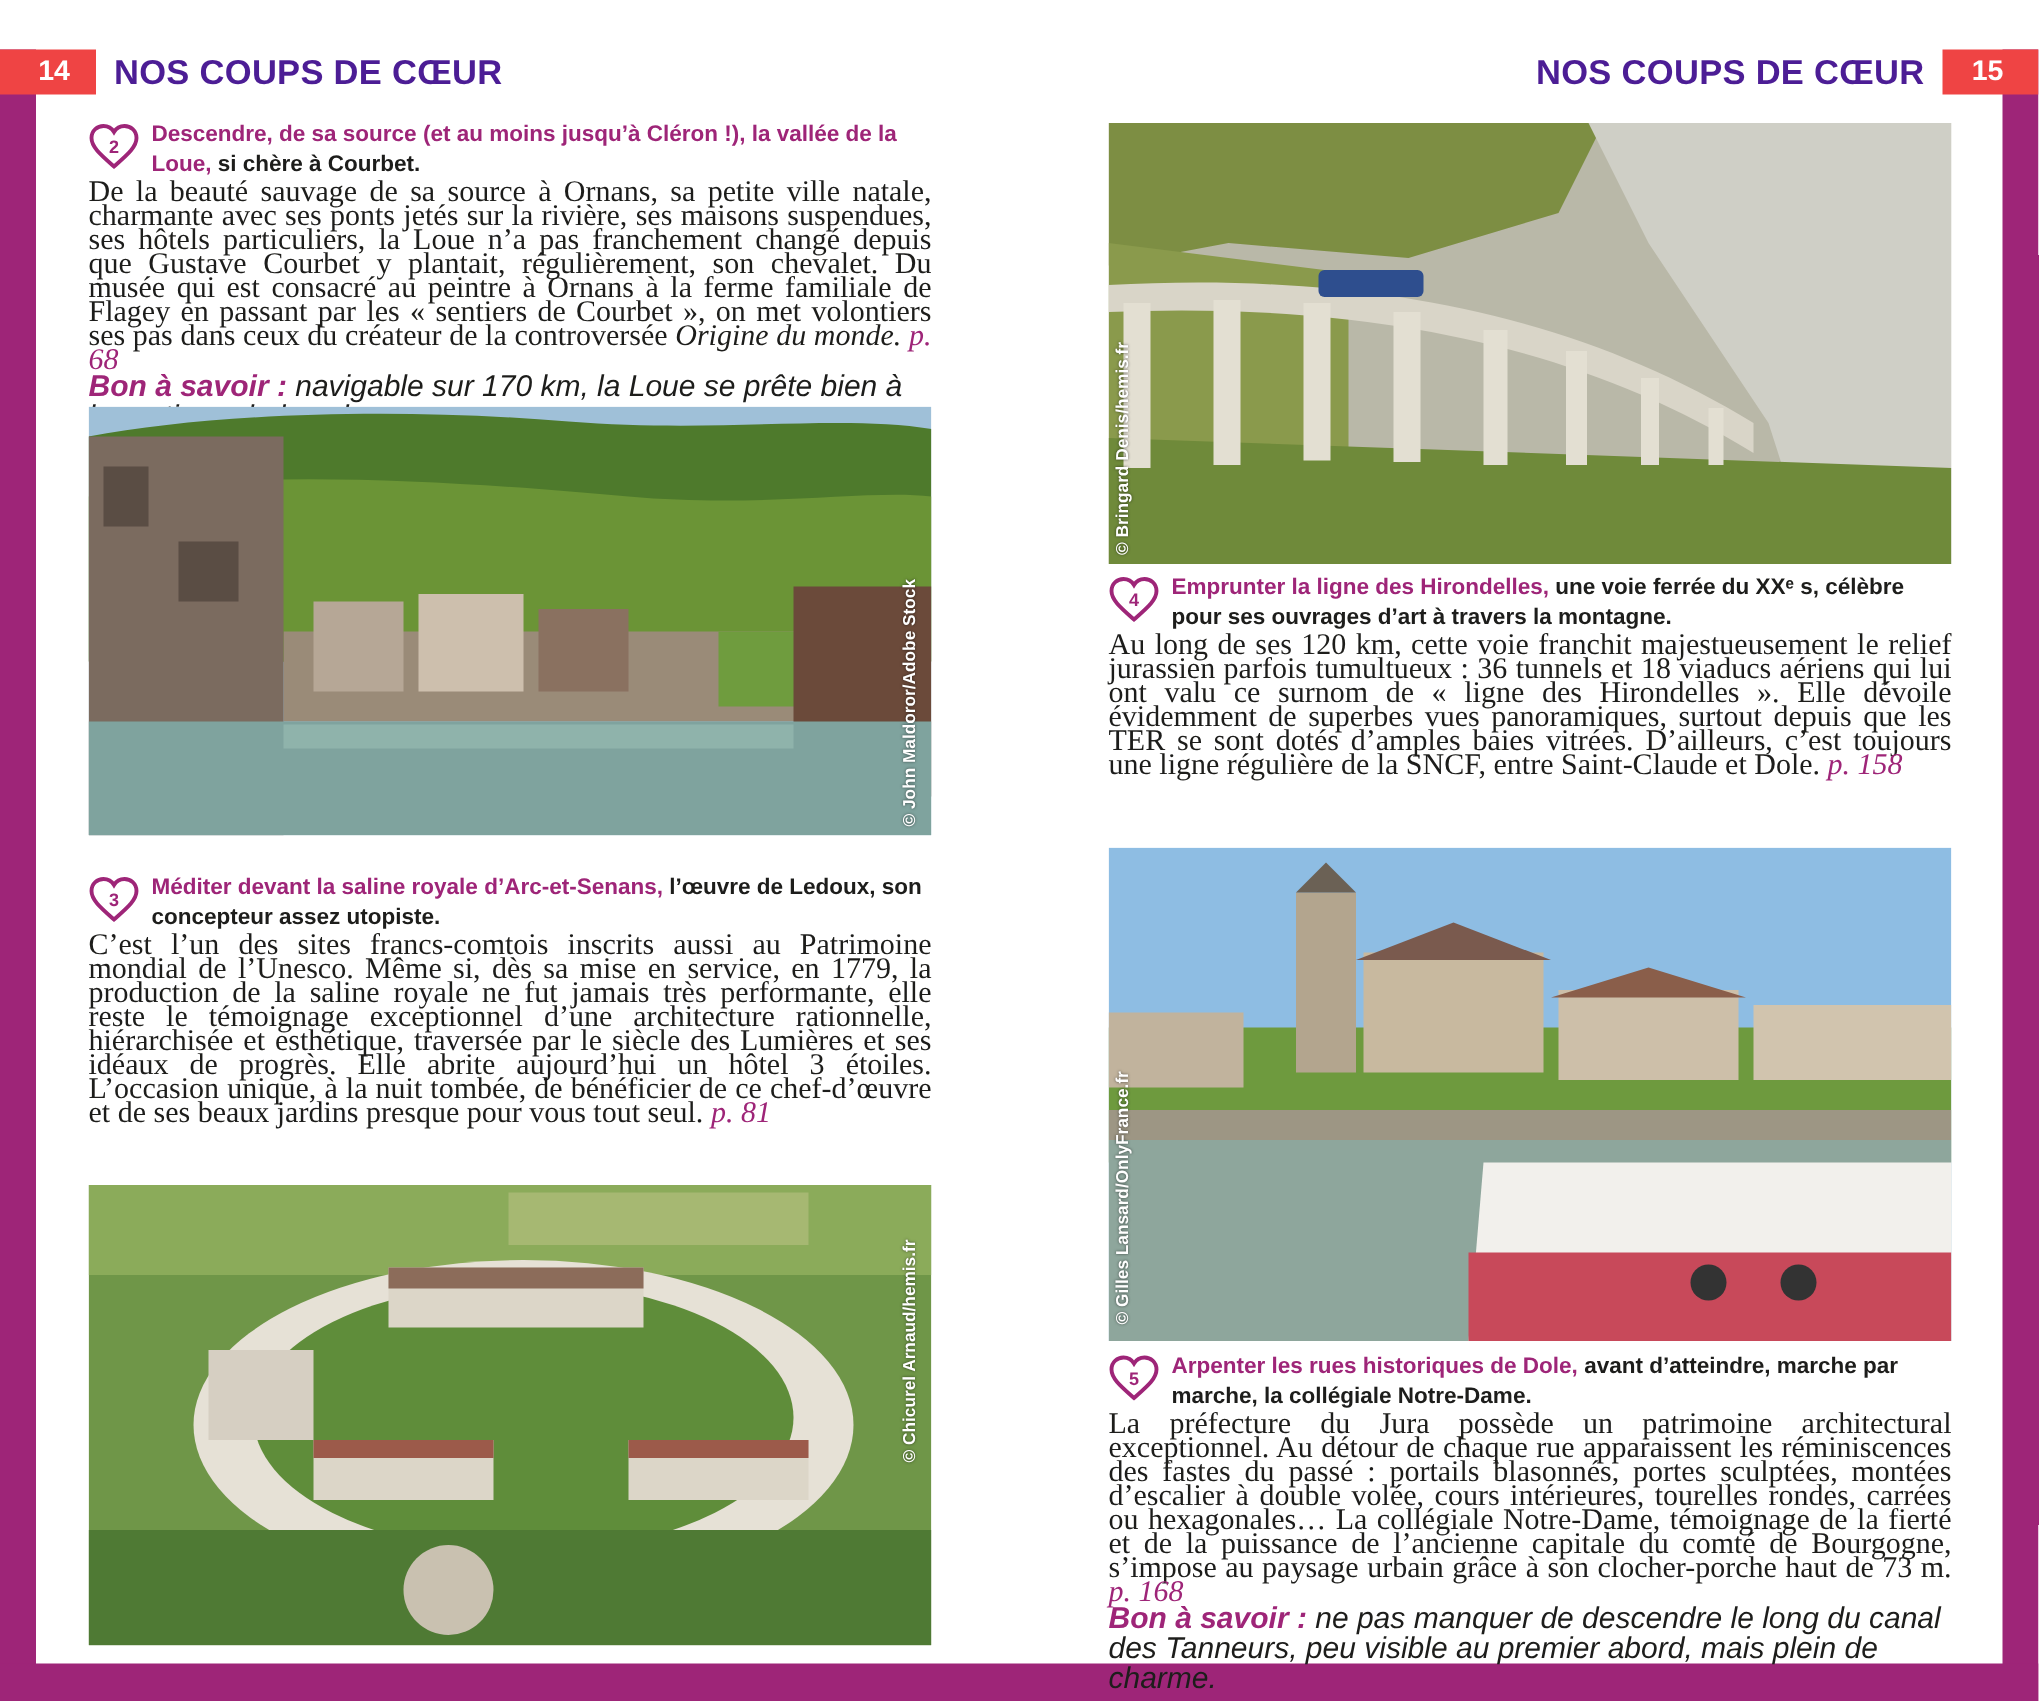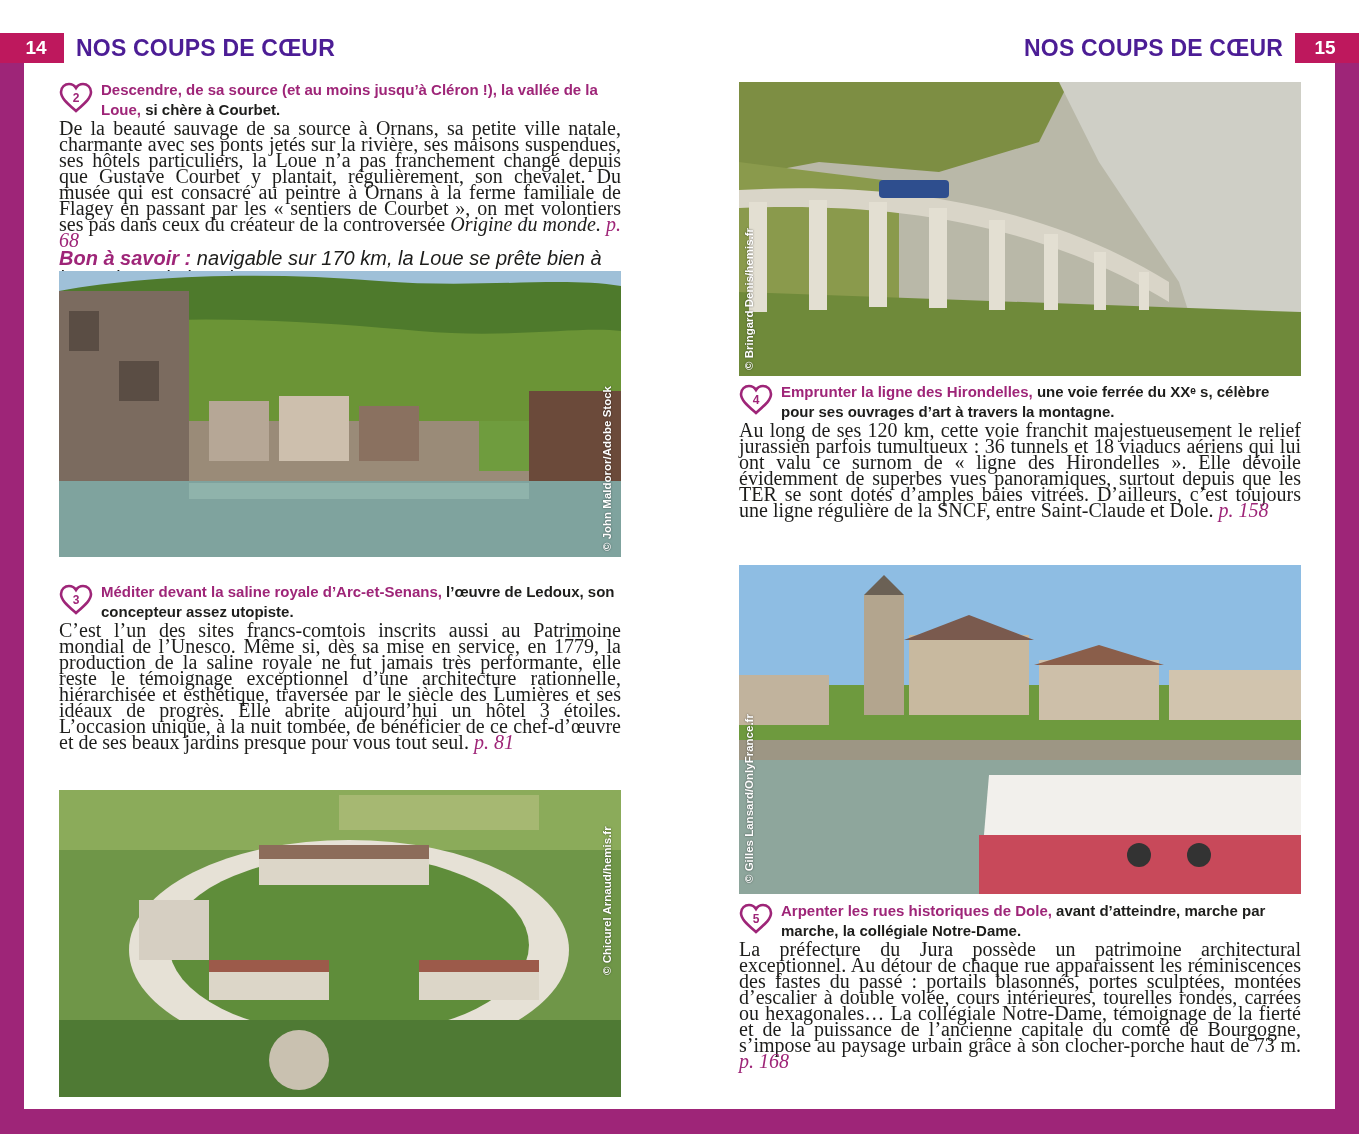--- a/index.html
+++ b/index.html
@@ -4,21 +4,21 @@
 <style>
   * { box-sizing: border-box; margin: 0; padding: 0; }
   html, body { width: 1359px; height: 1134px; background: #ffffff; overflow: hidden; }
   body { position: relative; font-family: "Liberation Sans", "DejaVu Sans", sans-serif; color: #1d1d1b; }
 
   .frame { position: absolute; background: #9e2578; }
   .left-border { left: 0; top: 33px; width: 24px; height: 1101px; }
   .right-border { left: 1335px; top: 33px; width: 24px; height: 1101px; }
   .bottom-bar { left: 0; top: 1109px; width: 1359px; height: 25px; }
 
-  .page-num { position: absolute; top: 33px; height: 30px; width: 64px; background: #be185d; color: #fff;
+  .page-num { position: absolute; top: 33px; height: 30px; width: 64px; background: #ef4444; color: #fff;
               font-weight: bold; font-size: 19px; line-height: 30px; text-align: center; }
   .page-num.left { left: 0; padding-left: 8px; }
   .page-num.right { left: 1295px; padding-right: 4px; }
   .running-head { position: absolute; top: 33px; height: 30px; line-height: 30px; color: #4c1d95;
                   font-weight: bold; font-size: 23px; letter-spacing: 0.2px; white-space: nowrap; text-align: right; }
   .running-head.left { left: 76px; }
   .running-head.right { right: 76px; }
 
   .entry { position: absolute; }
   .entry-head { position: relative; padding-left: 42px; font-weight: bold; font-size: 15px; line-height: 20px; }
@@ -188,13 +188,16 @@
       <svg viewBox="0 0 34 32">
           <path d="M17 29 C8 21 2 16 2 10 C2 5 6 2 10 2 C13 2 15.5 3.5 17 6 C18.5 3.5 21 2 24 2 C28 2 32 5 32 10 C32 16 26 21 17 29 Z" fill="none" stroke="#9e2578" stroke-width="2.6"></path>
           <text x="17" y="20" font-size="12" font-weight="bold" fill="#9e2578" text-anchor="middle" font-family="Liberation Sans, sans-serif">5</text>
         </svg>
     </span>
     <span class="accent">Arpenter les rues historiques de Dole,</span><span> avant d’atteindre, marche par marche, la collégiale Notre-Dame.</span>
   </div>
   <div class="entry-body">
     <span>La préfecture du Jura possède un patrimoine architectural exceptionnel. Au détour de chaque rue apparaissent les réminiscences des fastes du passé : portails blasonnés, portes sculptées, montées d’escalier à double volée, cours intérieures, tourelles rondes, carrées ou hexagonales… La collégiale Notre-Dame, témoignage de la fierté et de la puissance de l’ancienne capitale du comté de Bourgogne, s’impose au paysage urbain grâce à son clocher-porche haut de 73 m.</span> <span class="pref">p. 168</span>
   </div>
+  <div class="tip">
+    <span class="tip-label">Bon à savoir :</span><span> ne pas manquer de descendre le long du canal des Tanneurs, peu visible au premier abord, mais plein de charme.</span>
+  </div>
 </div>
 
 </body></html>

